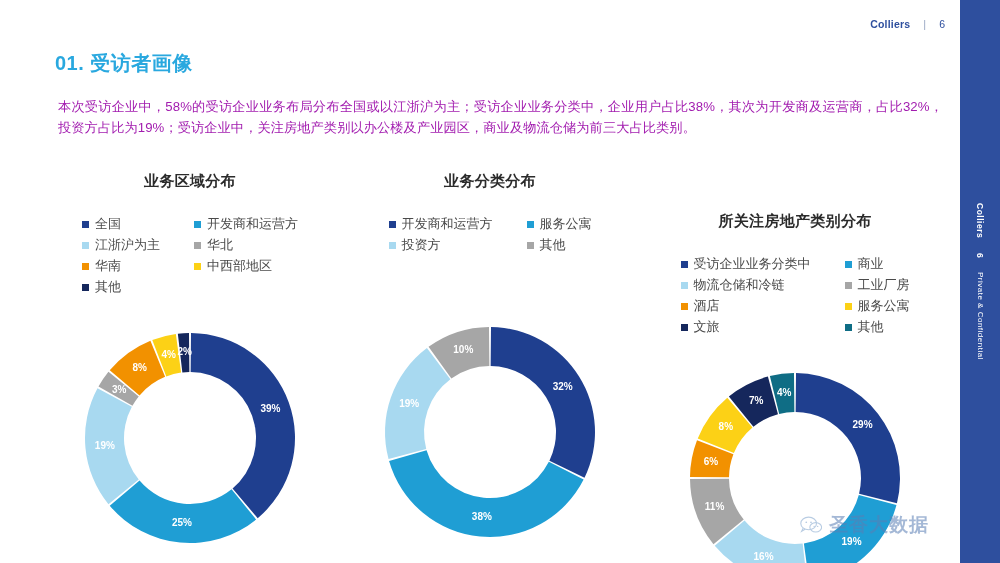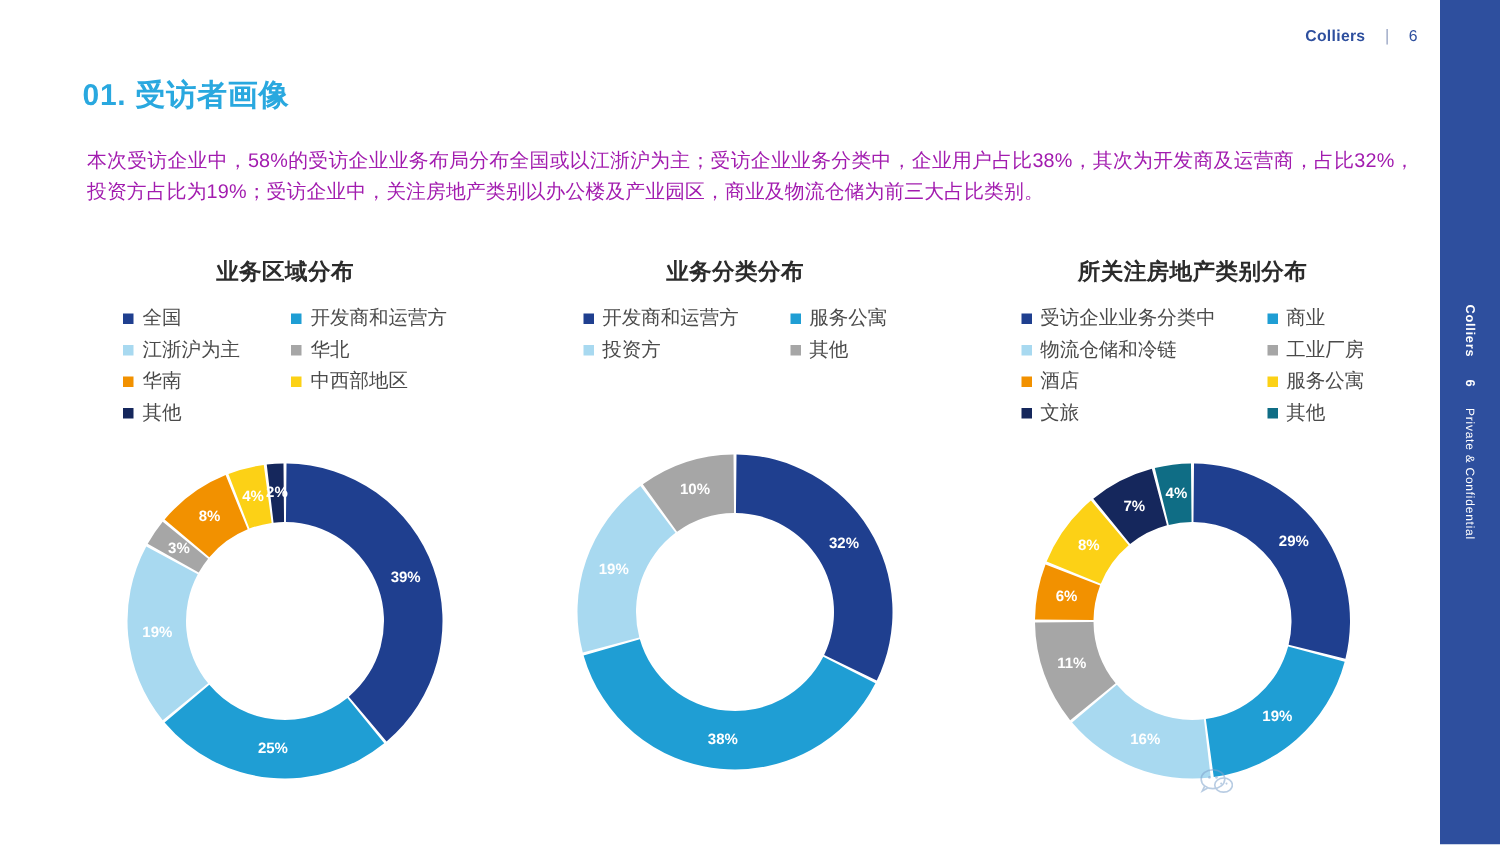--- a/index.html
+++ b/index.html
@@ -51,22 +51,22 @@
     position: absolute; left: 58px; top: 96px; width: 885px;
     font-size: 13.2px; line-height: 1.62; color: #a21caf;
     text-align: justify; letter-spacing: .1px;
   }
 
   
   .charts {
     position: absolute; left: 40px; top: 172px; width: 910px; height: 370px;
     display: flex; justify-content: space-between;
   }
-  .chart-block { width: 300px; display:flex; flex-direction:column; align-items:center; }
-  .chart-block.wide { width: 310px; }
+  .chart-block { width: 300px; display:flex; flex-direction:column; align-items:center;gap:12px; }
+  .chart-block.wide { width: 310px; margin-top: 40px; }
 
   .ch-title {
     font-size: 15px; font-weight: 700; color: #2b2b2b;
     margin-bottom: 12px; text-align: center; letter-spacing: .3px;
   }
 
   .legend {
     display: grid; grid-template-columns: repeat(2, auto);
     column-gap: 34px; row-gap: 3px;
     margin-bottom: 10px; justify-content: center;
@@ -277,20 +277,21 @@
   <div class="wm">
     <svg class="wm-ico" viewBox="0 0 28 22">
       <ellipse cx="11" cy="9" rx="10" ry="8" fill="none" stroke="#7fa3cc" stroke-width="1.4"></ellipse>
       <circle cx="8" cy="7.5" r="1.1" fill="#7fa3cc"></circle>
       <circle cx="14" cy="7.5" r="1.1" fill="#7fa3cc"></circle>
       <path d="M4 15 L2 19 L6.5 16.5" fill="none" stroke="#7fa3cc" stroke-width="1.4"></path>
       <ellipse cx="20" cy="14" rx="7.5" ry="6" fill="none" stroke="#7fa3cc" stroke-width="1.4"></ellipse>
       <circle cx="18" cy="12.8" r="0.9" fill="#7fa3cc"></circle>
       <circle cx="22.5" cy="12.8" r="0.9" fill="#7fa3cc"></circle>
     </svg>
+    <span class="wm-txt">圣香大数据</span>
   </div>
 
   <div class="rail"></div>
   <div class="rail-stack">
     <span class="rail-txt small">Colliers</span>
     <span class="rail-txt small">6</span>
     <span class="rail-txt conf">Private &amp; Confidential</span>
   </div>
 
 </div>

